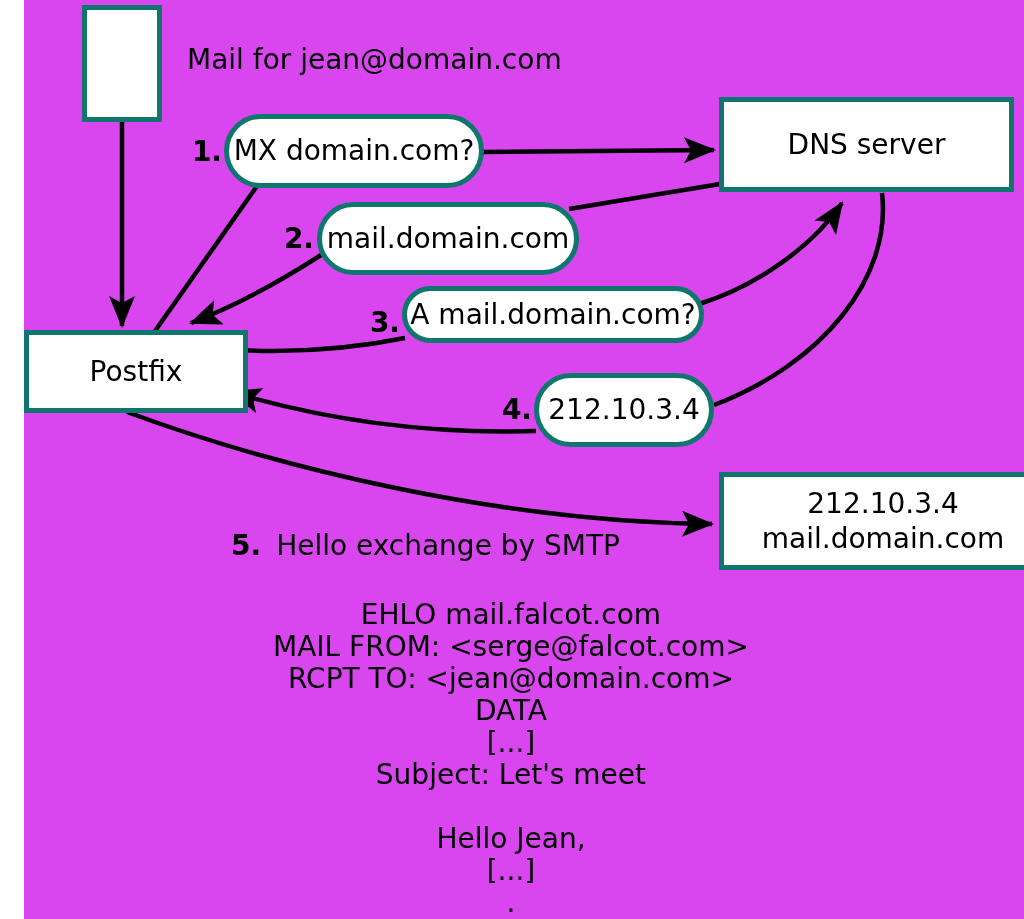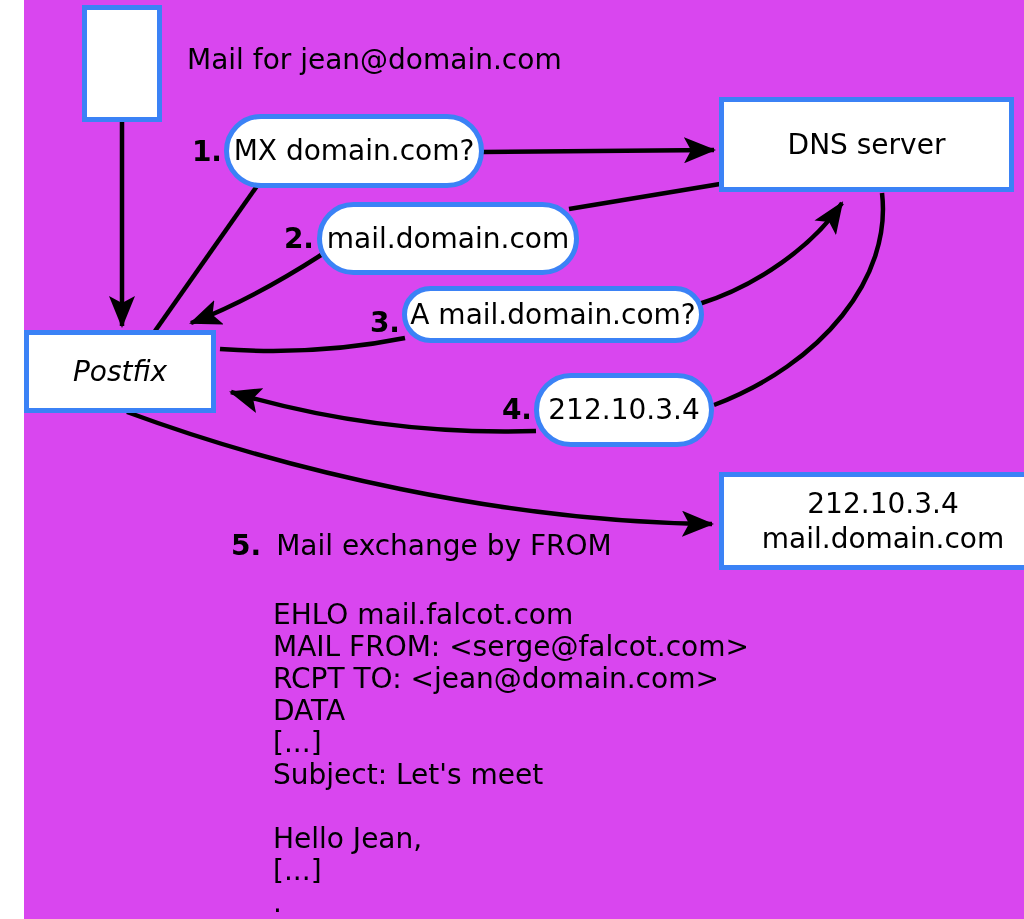--- a/index.html
+++ b/index.html
@@ -18,21 +18,21 @@
     margin-left: 24px;
   }
   .arrow-layer {
     position: absolute;
     left: 0; top: 0;
     width: 1024px; height: 919px;
   }
   .node {
     position: absolute;
     box-sizing: border-box;
-    border: 5px solid #3b82f6;
+    border: 5px solid #0f766e;
     background: #ffffff;
     display: flex;
     align-items: center;
     justify-content: center;
     font-size: 28px;
     line-height: 34px;
     text-align: center;
   }
   .rect { border-radius: 0; }
   .pill { border-radius: 38px; }
@@ -57,20 +57,21 @@
     font-size: 28px;
     line-height: 34px;
     white-space: nowrap;
   }
   .step5 .num { font-weight: bold; }
   .smtp {
     position: absolute;
     font-size: 28px;
     line-height: 32px;
     white-space: pre;
+    text-align: center;
   }
 </style>
 </head>
 <body>
 
 <div class="canvas">
 
   <svg class="arrow-layer" width="1024" height="919" viewBox="0 0 1024 919">
     <defs>
       <marker id="ah" markerUnits="userSpaceOnUse" markerWidth="34" markerHeight="26" refX="30" refY="13" orient="auto">
@@ -96,21 +97,21 @@
 
     <path d="M 512 431 Q 355 436 207 392" fill="none" stroke="#000000" stroke-width="4.5" marker-end="url(#ah)"></path>
 
     <path d="M 103 412 C 260 470 480 522 688 524" fill="none" stroke="#000000" stroke-width="4.5" marker-end="url(#ah)"></path>
   </svg>
 
   <div class="node rect" style="left:58px; top:5px; width:80px; height:117px;"></div>
 
   <div class="freetext" style="left:163px; top:43px;">Mail for jean@domain.com</div>
 
-  <div class="node rect" style="left:0px; top:330px; width:192px; height:83px;font-style:italic;">
+  <div class="node rect" style="left:0px; top:330px; width:224px; height:83px;">
     <span>Postfix</span>
   </div>
 
   <div class="node rect" style="left:695px; top:97px; width:295px; height:95px;">
     <span>DNS server</span>
   </div>
 
   <div class="node rect col" style="left:695px; top:472px; width:328px; height:98px; line-height:35px;">
     <div>212.10.3.4</div>
     <div>mail.domain.com</div>
@@ -131,21 +132,21 @@
     <span>A mail.domain.com?</span>
   </div>
 
   <div class="stepnum" style="left:448px; top:393px; width:60px;">4.</div>
   <div class="node pill" style="left:510px; top:373px; width:180px; height:74px;">
     <span>212.10.3.4</span>
   </div>
 
   <div class="step5" style="left:207px; top:529px;">
     <span class="num">5.</span>
-    <span>Mail exchange by FROM</span>
+    <span>Hello exchange by SMTP</span>
   </div>
 
   <div class="smtp" style="left:249px; top:599px;">EHLO mail.falcot.com
 MAIL FROM: &lt;serge@falcot.com&gt;
 RCPT TO: &lt;jean@domain.com&gt;
 DATA
 [...]
 Subject: Let's meet
 
 Hello Jean,

